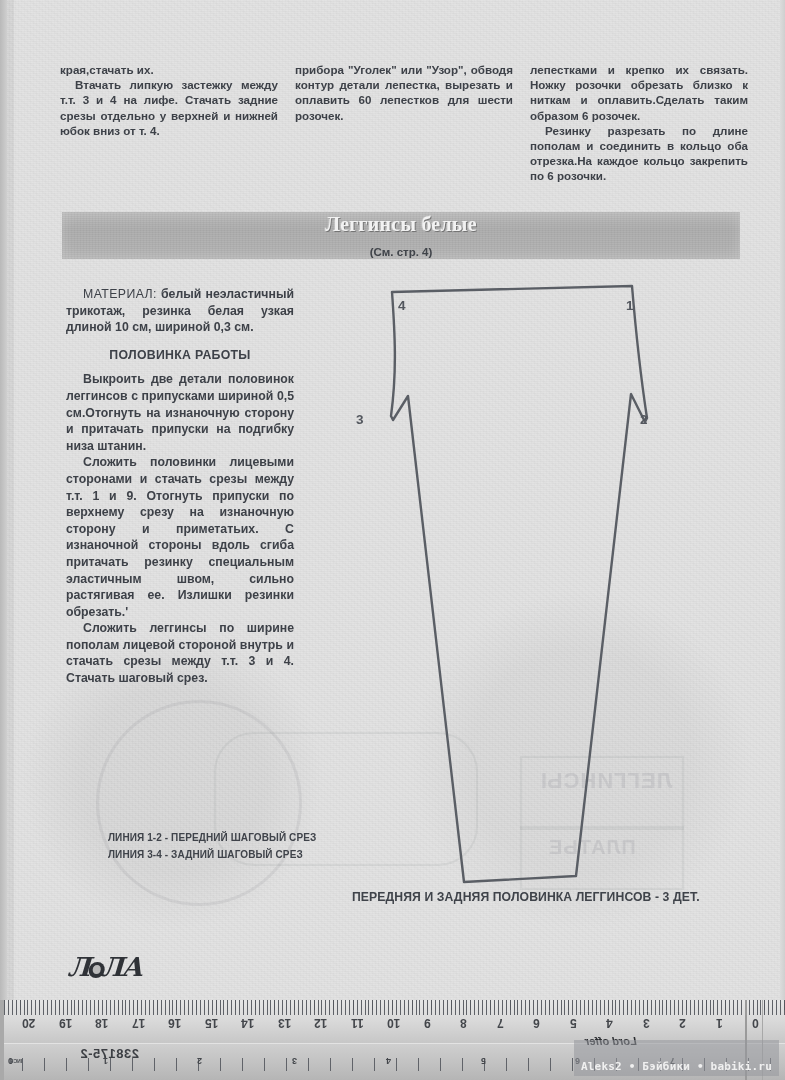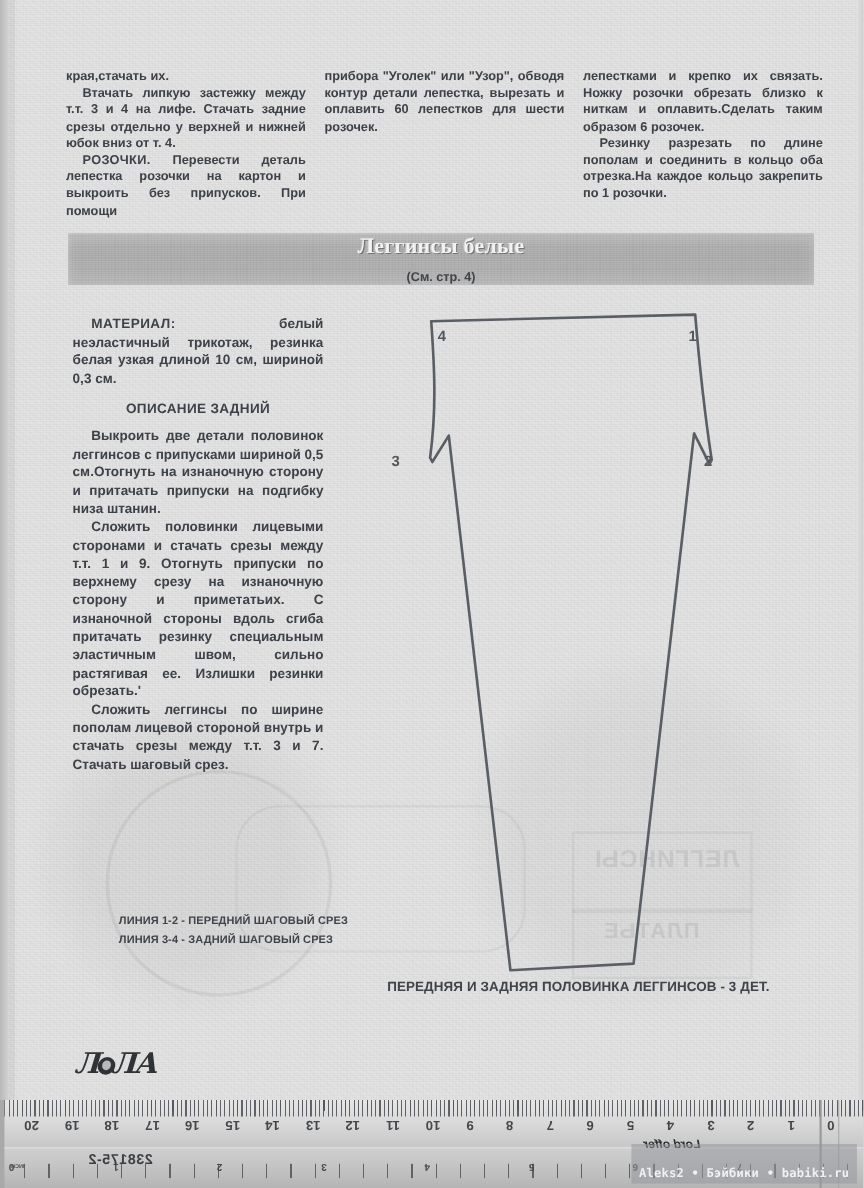--- a/index.html
+++ b/index.html
@@ -76,21 +76,21 @@
     font-size:11.5px;font-weight:700;color:#40444a;
   }
 
   
   .leftcol{position:absolute;left:66px;top:286px;width:228px;}
   .leftcol p{
     margin:0;font-size:12.3px;line-height:16.6px;color:#3d4148;
     text-align:justify;text-justify:inter-word;font-weight:600;
   }
   .leftcol p.ind{text-indent:17px;}
-  .leftcol p b{font-weight:700;letter-spacing:.4px;}
+  .leftcol p b{font-weight:400;letter-spacing:.4px;}
   .subhead{
     margin:11px 0 8px 0 !important;text-align:center !important;
     font-size:12.6px;font-weight:800;color:#383c43;letter-spacing:.3px;
   }
 
   
   .pattern{position:absolute;left:318px;top:276px;width:400px;height:630px;}
   .pattern svg{display:block;}
   .ptnum{
     position:absolute;font-size:13.5px;font-weight:700;color:#53575e;
@@ -189,46 +189,45 @@
   <div class="ghost-box" style="left:520px;top:826px;width:160px;height:60px;"></div>
   <div class="ghost" style="left:540px;top:768px;font-size:22px;">ЛЕГГИНСЫ</div>
   <div class="ghost" style="left:548px;top:836px;font-size:20px;">ПЛАТЬЕ</div>
   <div class="ghost-box" style="left:214px;top:732px;width:260px;height:130px;border-radius:40px;"></div>
 
   <div class="topcols">
 
     <div class="col">
       <p>края,стачать их.</p>
       <p class="ind">Втачать липкую застежку между т.т. 3 и 4 на лифе. Стачать задние срезы отдельно у верхней и нижней юбок вниз от т. 4.</p>
-      <p class="ind"><b>РОЗОЧКИ.</b><span> Перевести деталь лепестка розочки на картон и выкроить без припусков. При помощи</span></p>
     </div>
 
     <div class="col">
       <p>прибора "Уголек" или "Узор", обводя контур детали лепестка, вырезать и оплавить 60 лепестков для шести розочек.</p>
     </div>
 
     <div class="col">
       <p>лепестками и крепко их связать. Ножку розочки обрезать близко к ниткам и оплавить.Сделать таким образом 6 розочек.</p>
-      <p class="ind">Резинку разрезать по длине пополам и соединить в кольцо оба отрезка.На каждое кольцо закрепить по 1 розочки.</p>
+      <p class="ind">Резинку разрезать по длине пополам и соединить в кольцо оба отрезка.На каждое кольцо закрепить по 6 розочки.</p>
     </div>
 
   </div>
 
   <div class="banner">
     <div class="grainb"></div>
     <div class="banner-title">Леггинсы белые</div>
     <div class="banner-sub">(См. стр. 4)</div>
   </div>
 
   <div class="leftcol">
     <p class="ind"><b>МАТЕРИАЛ:</b><span> белый неэластичный трикотаж, резинка белая узкая длиной 10 см, шириной 0,3 см.</span></p>
-    <p class="subhead">ОПИСАНИЕ ЗАДНИЙ</p>
+    <p class="subhead">ПОЛОВИНКА РАБОТЫ</p>
     <p class="ind">Выкроить две детали половинок леггинсов с припусками шириной 0,5 см.Отогнуть на изнаночную сторону и притачать припуски на подгибку низа штанин.</p>
     <p class="ind">Сложить половинки лицевыми сторонами и стачать срезы между т.т. 1 и 9. Отогнуть припуски по верхнему срезу на изнаночную сторону и приметатьих. С изнаночной стороны вдоль сгиба притачать резинку специальным эластичным швом, сильно растягивая ее. Излишки резинки обрезать.'</p>
-    <p class="ind">Сложить леггинсы по ширине пополам лицевой стороной внутрь и стачать срезы между т.т. 3 и 7. Стачать шаговый срез.</p>
+    <p class="ind">Сложить леггинсы по ширине пополам лицевой стороной внутрь и стачать срезы между т.т. 3 и 4. Стачать шаговый срез.</p>
   </div>
 
   <div class="pattern">
     <svg width="400" height="630" viewBox="0 0 400 630">
 
       <path d="M 74,16
                L 314,10
                C 318,58 322,96 329,142
                L 327,146
                L 313,118

